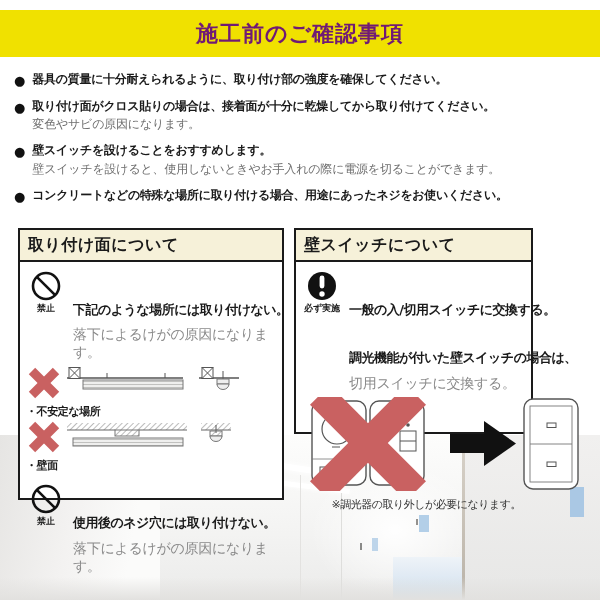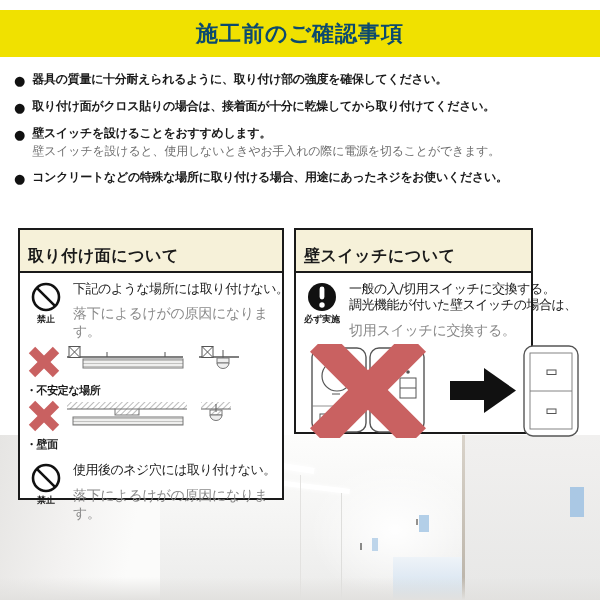--- a/index.html
+++ b/index.html
@@ -2,41 +2,41 @@
 <html><head>
 <meta charset="utf-8">
 <style>
   html,body{margin:0;padding:0;}
   .page{position:relative;width:600px;height:600px;background:#ffffff;overflow:hidden;
         font-family:"DejaVu Sans","Liberation Sans",sans-serif;color:#1a1a1a;}
 
   
   .title-bar{position:absolute;left:0;top:10px;width:600px;height:47px;background:#F0E100;
              display:flex;align-items:center;justify-content:center;}
-  .title-bar .t{font-size:22px;font-weight:bold;color:#0c4a6e;letter-spacing:1px;}
+  .title-bar .t{font-size:22px;font-weight:bold;color:#701a75;letter-spacing:1px;}
 
   
   .notes{position:absolute;left:14px;top:72px;width:580px;z-index:1;}
   .note{display:flex;gap:7px;margin-bottom:10px;}
   .note .dot{font-size:13px;line-height:17px;color:#111;flex:0 0 auto;}
   .note .main{font-size:12px;font-weight:bold;line-height:1.2;letter-spacing:-0.3px;white-space:nowrap;}
   .note .sub{font-size:12px;color:#6e6e6e;margin-top:3px;letter-spacing:-0.2px;}
 
   
   .box{position:absolute;border:2px solid #1a1a1a;background:#fff;z-index:2;box-sizing:border-box;}
   .mount-box{left:18px;top:228px;width:266px;height:272px;}
   .switch-box{left:294px;top:228px;width:239px;height:206px;}
   .box-header{background:#F6F1D9;border-bottom:2px solid #1a1a1a;font-weight:bold;font-size:16px;
-              padding:16px 8px 4px;letter-spacing:0.5px;}
+              padding:5px 8px 4px;letter-spacing:0.5px;}
   .box-body{padding:5px 6px 4px;}
 
   .warn-row{display:flex;gap:7px;align-items:flex-start;margin:3px 0 4px;}
   .warn-icon{flex:0 0 40px;display:flex;flex-direction:column;align-items:center;}
   .warn-icon .lbl{font-size:9px;font-weight:bold;margin-top:0px;text-align:right;}
-  .warn-text .wmain{font-size:13px;font-weight:normal;line-height:1.25;letter-spacing:-0.5px;white-space:nowrap;}
+  .warn-text .wmain{font-size:13px;font-weight:bold;line-height:1.25;letter-spacing:-0.5px;white-space:nowrap;margin-top:32px;}
   .warn-text .wsub{font-size:14px;color:#8a8a8a;margin-top:8px;letter-spacing:-0.3px;}
 
   .item-label{font-size:11px;font-weight:bold;letter-spacing:-0.4px;white-space:nowrap;margin:4px 0 1px;}
   .diag-row{display:flex;align-items:center;gap:5px;margin:0 0 1px;}
 
   .switch-diagram{margin:4px 0 0 2px;}
   .sw-note{font-size:11px;color:#333;text-align:right;margin:2px 4px 0 0;letter-spacing:-0.5px;}
 
   
   .photo{position:absolute;left:0;top:435px;width:600px;height:165px;overflow:hidden;z-index:0;
@@ -89,20 +89,21 @@
     <div class="note">
       <span class="dot">●</span>
       <div>
           <div class="main">器具の質量に十分耐えられるように、取り付け部の強度を確保してください。</div>
         </div>
     </div>
     <div class="note">
       <span class="dot">●</span>
       <div>
         <div class="main">取り付け面がクロス貼りの場合は、接着面が十分に乾燥してから取り付けてください。</div>
+        <div class="sub">変色やサビの原因になります。</div>
       </div>
     </div>
     <div class="note">
       <span class="dot">●</span>
       <div>
         <div class="main">壁スイッチを設けることをおすすめします。</div>
         <div class="sub">壁スイッチを設けると、使用しないときやお手入れの際に電源を切ることができます。</div>
       </div>
     </div>
     <div class="note">
@@ -250,20 +251,21 @@
           <g>
             <rect x="220" y="2" width="54" height="90" rx="9" fill="#fff" stroke="#555" stroke-width="1.4"></rect>
             <rect x="226" y="9" width="42" height="76" fill="none" stroke="#777" stroke-width="0.9"></rect>
             <line x1="226" y1="47" x2="268" y2="47" stroke="#777" stroke-width="0.9"></line>
             <rect x="243" y="26" width="9" height="4.5" fill="none" stroke="#555"></rect>
             <rect x="243" y="65" width="9" height="4.5" fill="none" stroke="#555"></rect>
           </g>
         </svg>
       </div>
 
+      <div class="sw-note">※調光器の取り外しが必要になります。</div>
     </div>
   </div>
 
   <div class="photo">
     <div class="ph-left-wall"></div>
     <div class="ph-glow"></div>
     <div class="ph-ceil1"></div>
     <div class="ph-ceil2"></div>
     <div class="ph-doorline1"></div>
     <div class="ph-doorline2"></div>

